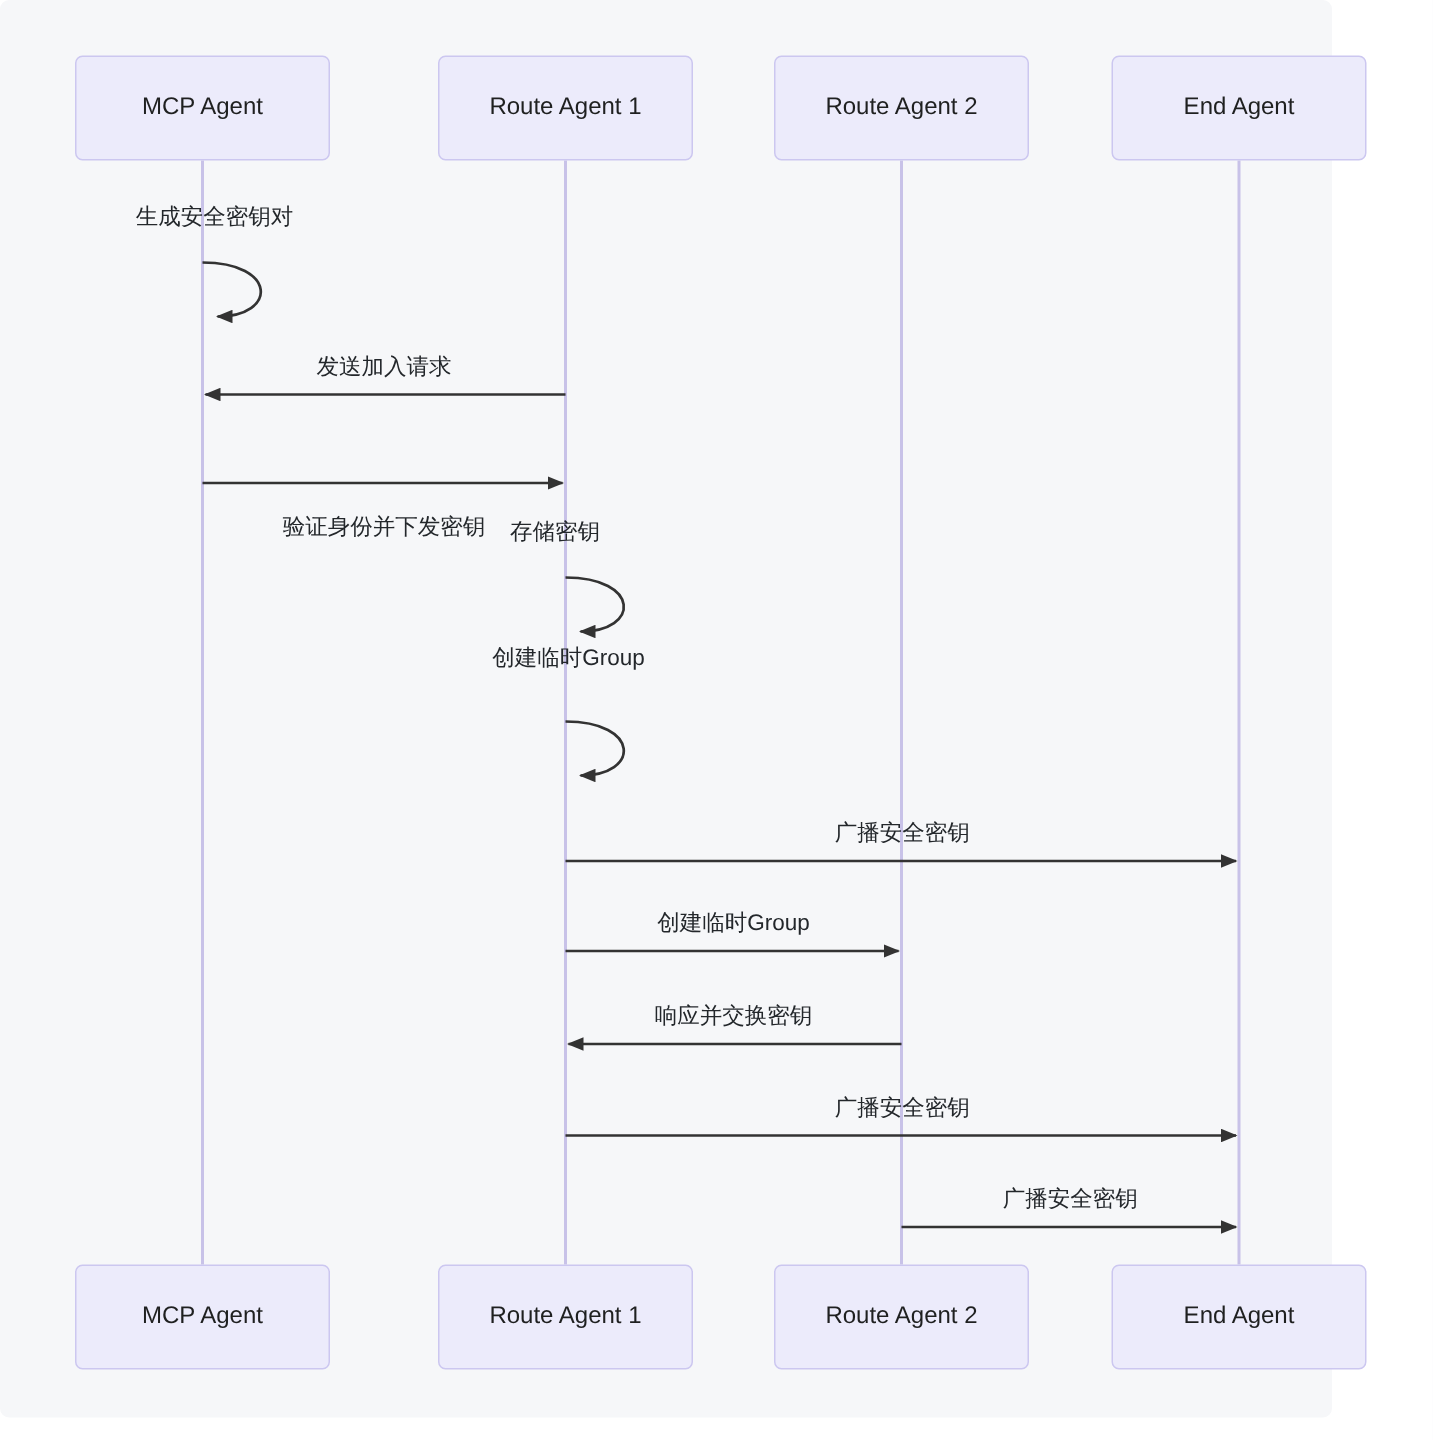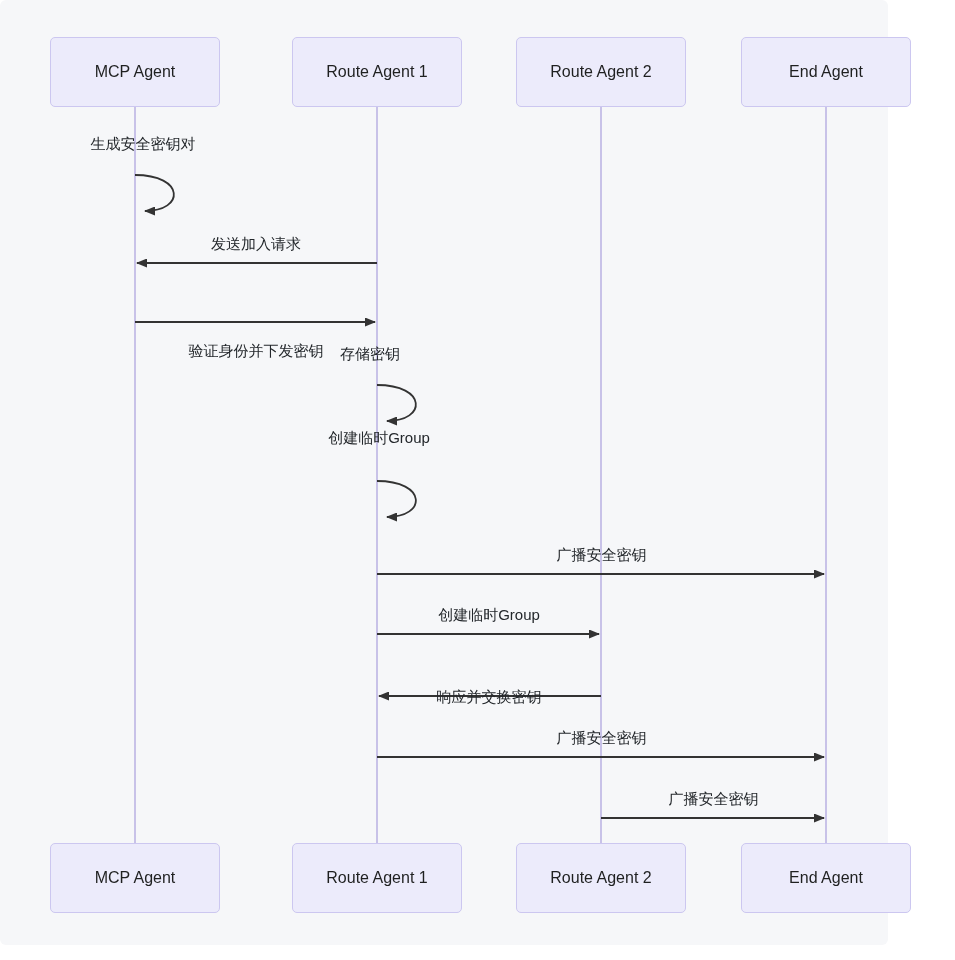--- a/index.html
+++ b/index.html
@@ -87,21 +87,21 @@
 </svg>
 
 <div id="labels-layer" style="position:absolute;left:0;top:0;width:955px;height:960px;">
     <div class="msg-label" style="left: 143px; top: 135px; transform: translateX(-50%);">生成安全密钥对</div>
     <div class="msg-label" style="left: 256px; top: 235px;">发送加入请求</div>
     <div class="msg-label" style="left: 256px; top: 294px; margin-top: 48px;">验证身份并下发密钥</div>
     <div class="msg-label" style="left: 370px; top: 345px; transform: translateX(-50%);">存储密钥</div>
     <div class="msg-label" style="left: 379px; top: 429px; transform: translateX(-50%);">创建临时Group</div>
     <div class="msg-label" style="left: 601.5px; top: 546px;">广播安全密钥</div>
     <div class="msg-label" style="left: 489px; top: 606px;">创建临时Group</div>
-    <div class="msg-label" style="left: 489px; top: 668px; margin-top: 20px;">响应并交换密钥</div>
+    <div class="msg-label" style="left: 489px; top: 668px;">响应并交换密钥</div>
     <div class="msg-label" style="left: 601.5px; top: 729px;">广播安全密钥</div>
     <div class="msg-label" style="left: 713.5px; top: 790px;">广播安全密钥</div>
   </div>
 <div id="actors-layer" style="position:absolute;left:0;top:0;width:955px;height:960px;">
     <div class="actor-box" style="left: 50px; top: 37px; width: 170px; height: 70px;">
       <span class="actor-label">MCP Agent</span>
     </div>
     <div class="actor-box" style="left: 292px; top: 37px; width: 170px; height: 70px;">
       <span class="actor-label">Route Agent 1</span>
     </div>

